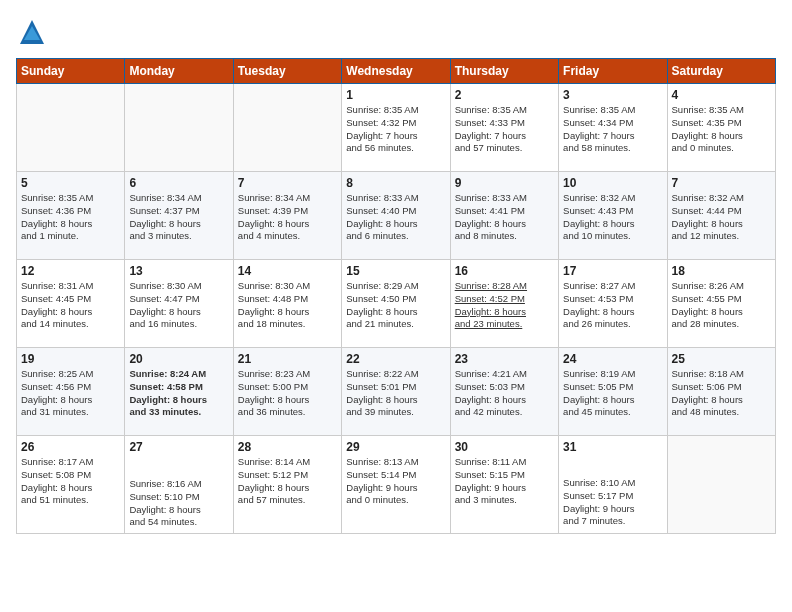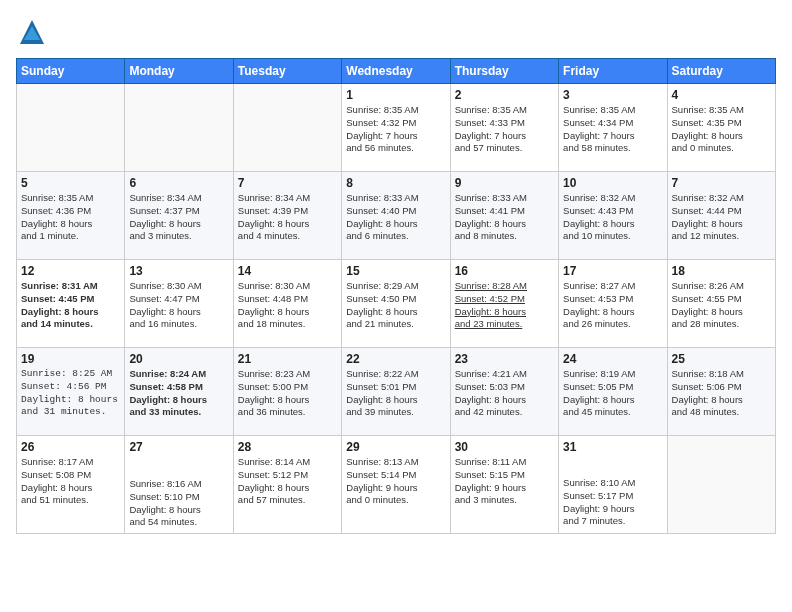--- a/index.html
+++ b/index.html
@@ -57,21 +57,21 @@
     .cal-subtitle {
       font-size: 14px;
       color: #555;
     }
     .calendar {
       width: 100%;
       border-collapse: collapse;
       table-layout: fixed;
     }
     .calendar th {
-      background: #3b82f6;
+      background: #c2410c;
       color: #fff;
       font-size: 12px;
       font-weight: bold;
       padding: 5px 4px;
       text-align: left;
       border: 1px solid #1560a0;
     }
     .calendar td {
       border: 1px solid #ccc;
       vertical-align: top;
@@ -214,21 +214,21 @@
             <span class="day-num">7</span>
             <div class="day-info" style="white-space: pre-line;">Sunrise: 8:32 AM
 Sunset: 4:44 PM
 Daylight: 8 hours
 and 12 minutes.</div>
           </td>
         </tr>
         <tr>
           <td>
             <span class="day-num">12</span>
-            <div class="day-info" style="white-space: pre-line; font-weight: bold;">Sunrise: 8:31 AM
+            <div class="day-info" style="white-space: pre-line;">Sunrise: 8:31 AM
 Sunset: 4:45 PM
 Daylight: 8 hours
 and 14 minutes.</div>
           </td>
           <td>
             <span class="day-num">13</span>
             <div class="day-info" style="white-space: pre-line;">Sunrise: 8:30 AM
 Sunset: 4:47 PM
 Daylight: 8 hours
 and 16 minutes.</div>
@@ -265,21 +265,21 @@
             <span class="day-num">18</span>
             <div class="day-info" style="white-space: pre-line;">Sunrise: 8:26 AM
 Sunset: 4:55 PM
 Daylight: 8 hours
 and 28 minutes.</div>
           </td>
         </tr>
         <tr>
           <td>
             <span class="day-num">19</span>
-            <div class="day-info" style="white-space: pre-line; font-family: Liberation Mono, monospace;">Sunrise: 8:25 AM
+            <div class="day-info" style="white-space: pre-line;">Sunrise: 8:25 AM
 Sunset: 4:56 PM
 Daylight: 8 hours
 and 31 minutes.</div>
           </td>
           <td>
             <span class="day-num">20</span>
             <div class="day-info" style="white-space: pre-line; font-weight: bold;">Sunrise: 8:24 AM
 Sunset: 4:58 PM
 Daylight: 8 hours
 and 33 minutes.</div>

